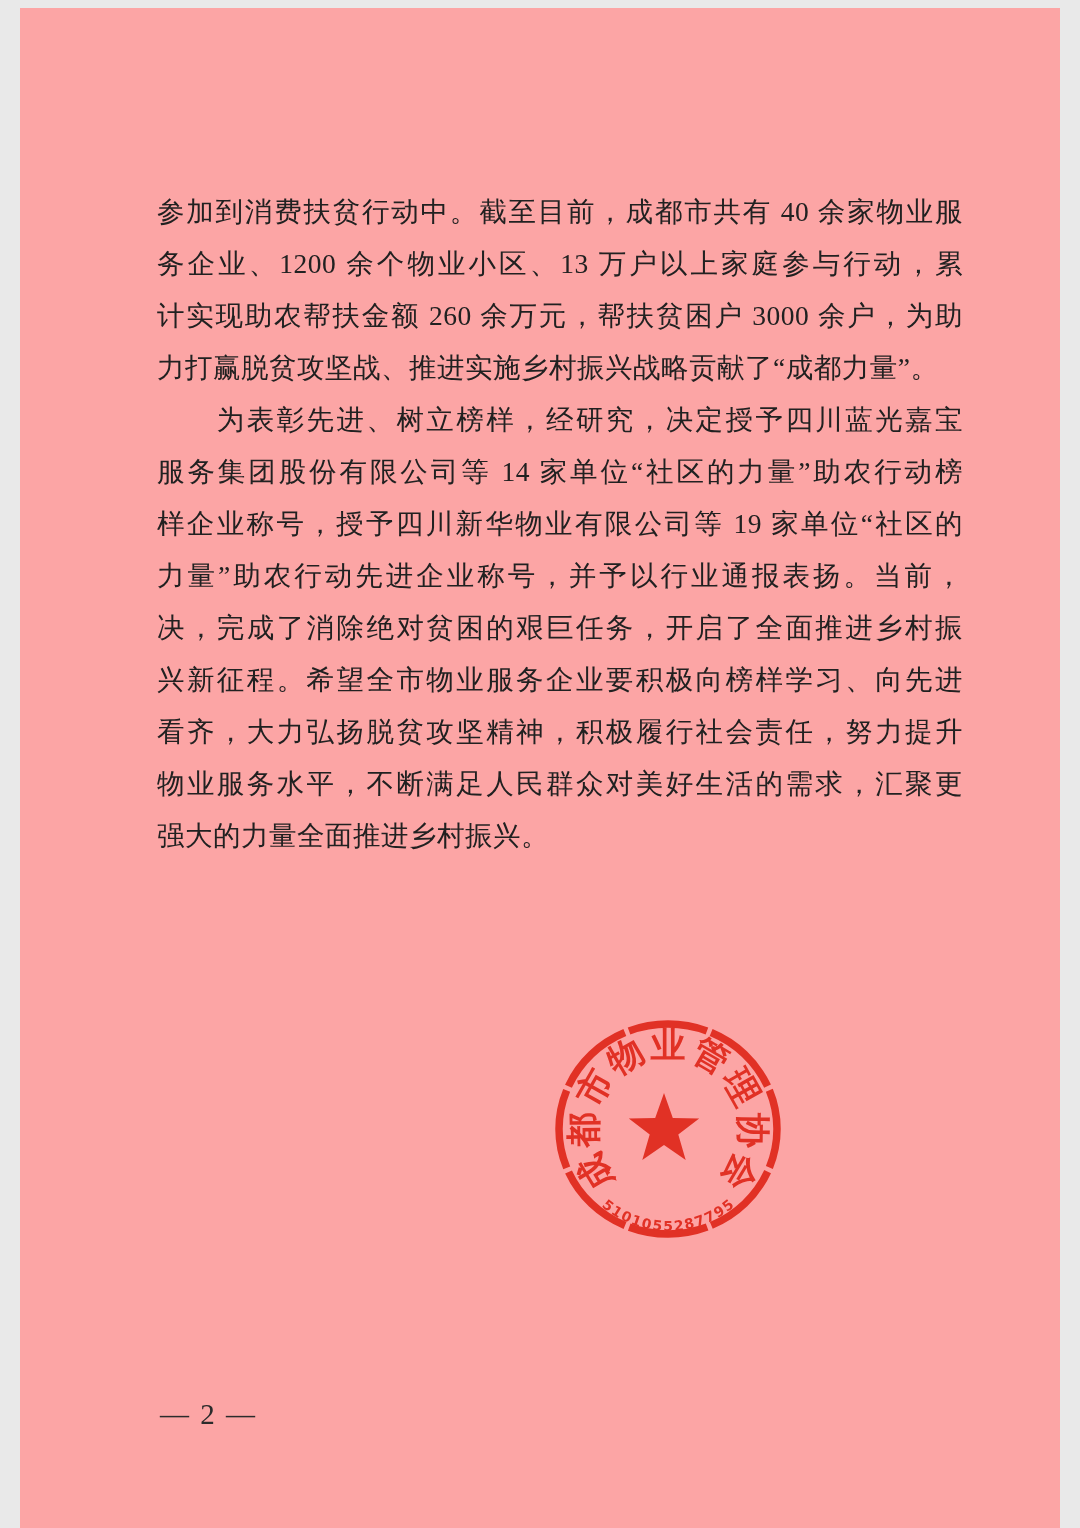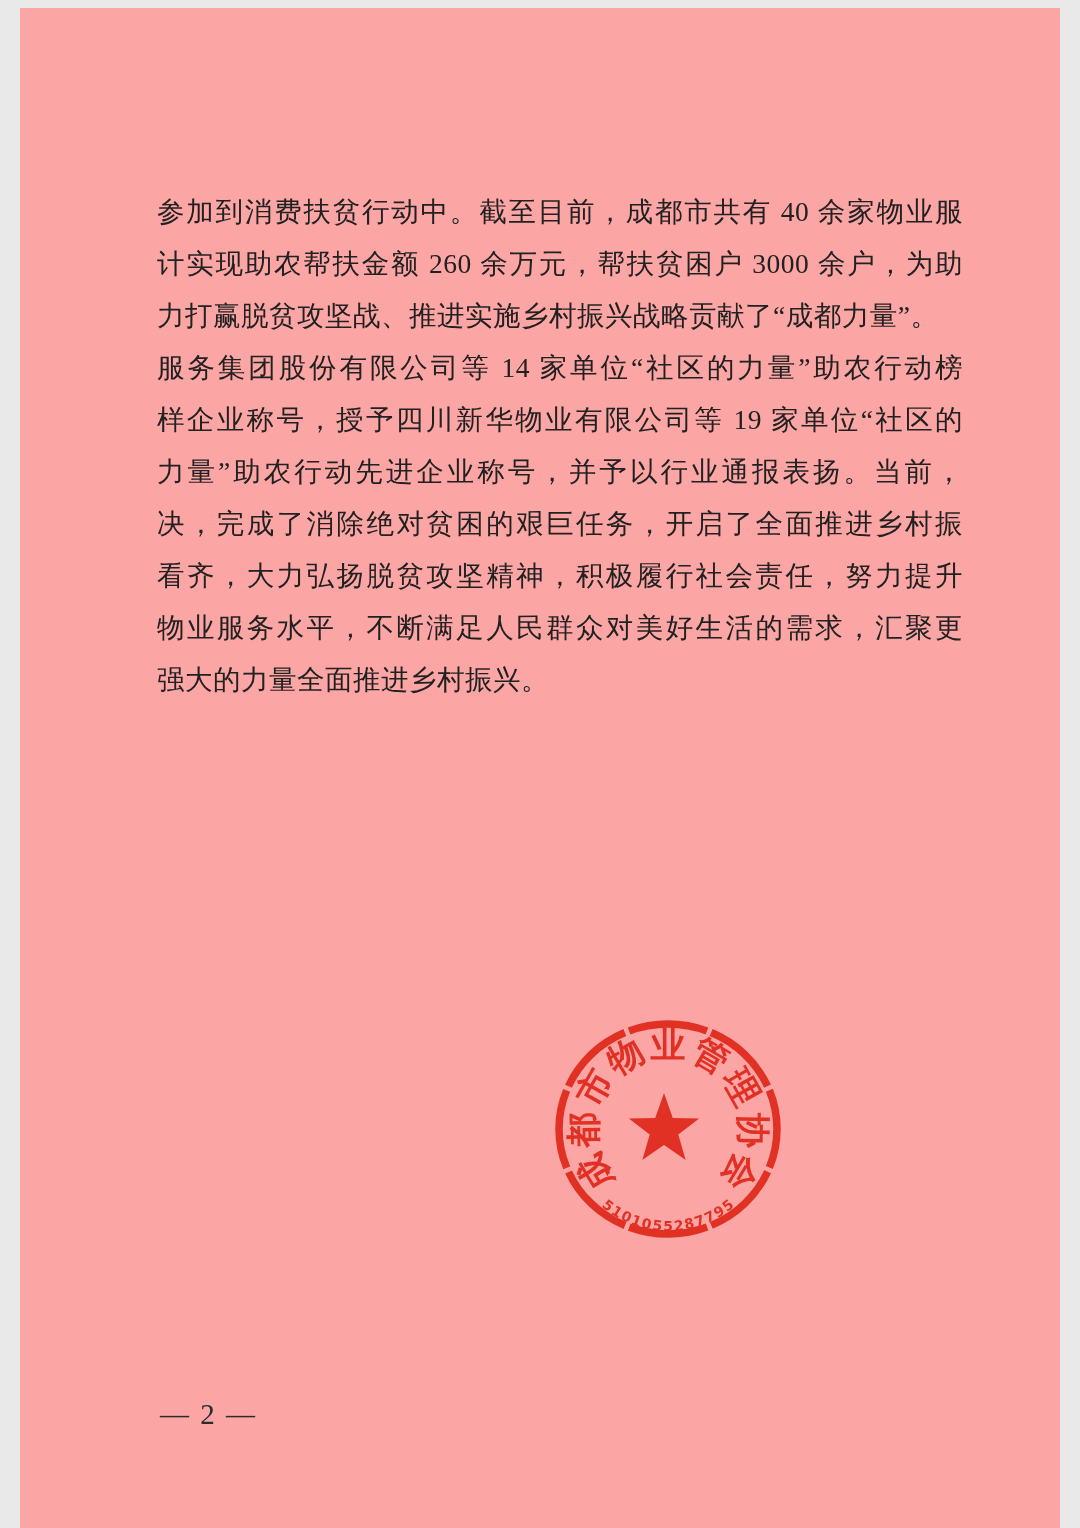--- a/index.html
+++ b/index.html
@@ -66,26 +66,29 @@
     white-space:nowrap;
   }
 </style>
 </head>
 <body>
 
 <div class="page">
 
   <div class="doc-body">
       <div class="line">参加到消费扶贫行动中。截至目前，成都市共有 40 余家物业服</div>
+      <div class="line">务企业、1200 余个物业小区、13 万户以上家庭参与行动，累</div>
       <div class="line">计实现助农帮扶金额 260 余万元，帮扶贫困户 3000 余户，为助</div>
       <div class="line para-last">力打赢脱贫攻坚战、推进实施乡村振兴战略贡献了“成都力量”。</div>
+      <div class="line">　　为表彰先进、树立榜样，经研究，决定授予四川蓝光嘉宝</div>
       <div class="line">服务集团股份有限公司等 14 家单位“社区的力量”助农行动榜</div>
       <div class="line">样企业称号，授予四川新华物业有限公司等 19 家单位“社区的</div>
       <div class="line">力量”助农行动先进企业称号，并予以行业通报表扬。当前，</div>
       <div class="line">决，完成了消除绝对贫困的艰巨任务，开启了全面推进乡村振</div>
+      <div class="line">兴新征程。希望全市物业服务企业要积极向榜样学习、向先进</div>
       <div class="line">看齐，大力弘扬脱贫攻坚精神，积极履行社会责任，努力提升</div>
       <div class="line">物业服务水平，不断满足人民群众对美好生活的需求，汇聚更</div>
       <div class="line para-last">强大的力量全面推进乡村振兴。</div>
     </div>
 
   <div class="seal-wrap">
     <svg width="248" height="248" viewBox="0 0 248 248">
         <ellipse cx="124" cy="124" rx="109" ry="105" fill="none" stroke="#e02a1e" stroke-width="7.5" stroke-dasharray="79.5 4.5" stroke-dashoffset="40"></ellipse>
         <polygon points="120.0,88.0 128.8,112.9 155.2,113.6 134.3,129.6 141.7,154.9 120.0,140.0 98.3,154.9 105.7,129.6 84.8,113.6 111.2,112.9" fill="#e02a1e"></polygon>
         <text x="51.99794674102256" y="167.26319829244454" fill="#e02a1e" font-size="35" font-weight="bold" text-anchor="middle" dominant-baseline="central" transform="rotate(-121 51.99794674102256 167.26319829244454)" font-family="&quot;Liberation Serif&quot;,&quot;DejaVu Serif&quot;,serif">成</text>

